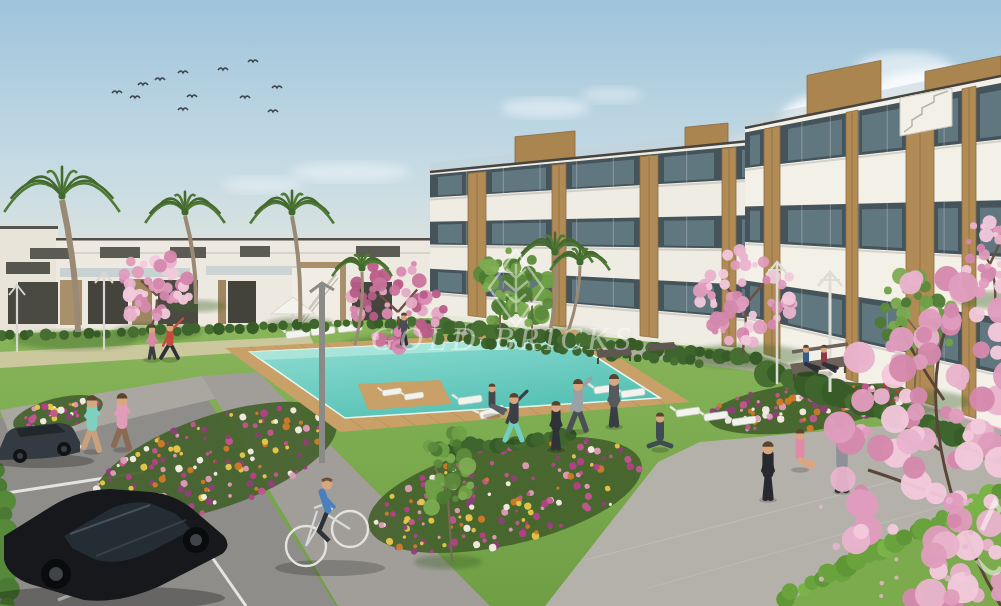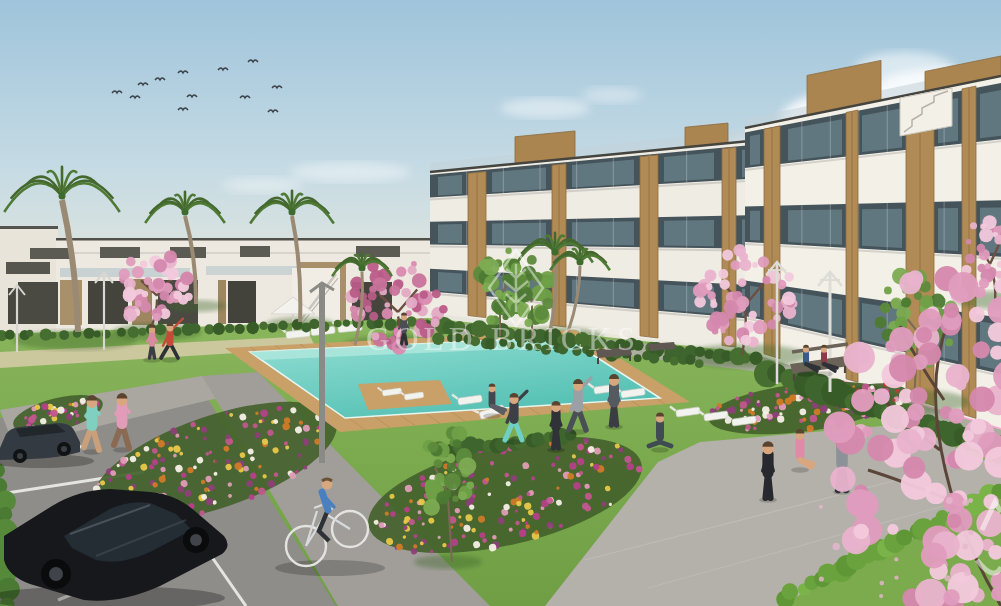--- a/index.html
+++ b/index.html
@@ -1,17 +1,17 @@
 <!DOCTYPE html>
 <html><head>
 <meta charset="utf-8">
 <style>
   html,body{margin:0;padding:0;background:#1c1c1c;}
   body{display:grid;place-items:center;min-height:100vh;}
-  .stage{width:1001px;height:606px;position:relative;overflow:hidden;background:#f9a8d4;}
+  .stage{width:1001px;height:606px;position:relative;overflow:hidden;background:#f9a8d4;font-style:italic;}
   svg{display:block;width:1001px;height:606px;}
   .wm-text{font-family:"Liberation Serif","DejaVu Serif",serif;}
 </style>
 </head>
 <body>
 
 <div class="stage">
 <svg id="scene" viewBox="0 0 1001 606" xmlns="http://www.w3.org/2000/svg">
   <defs>
     <linearGradient id="skyG" x1="0" y1="0" x2="0" y2="1">

